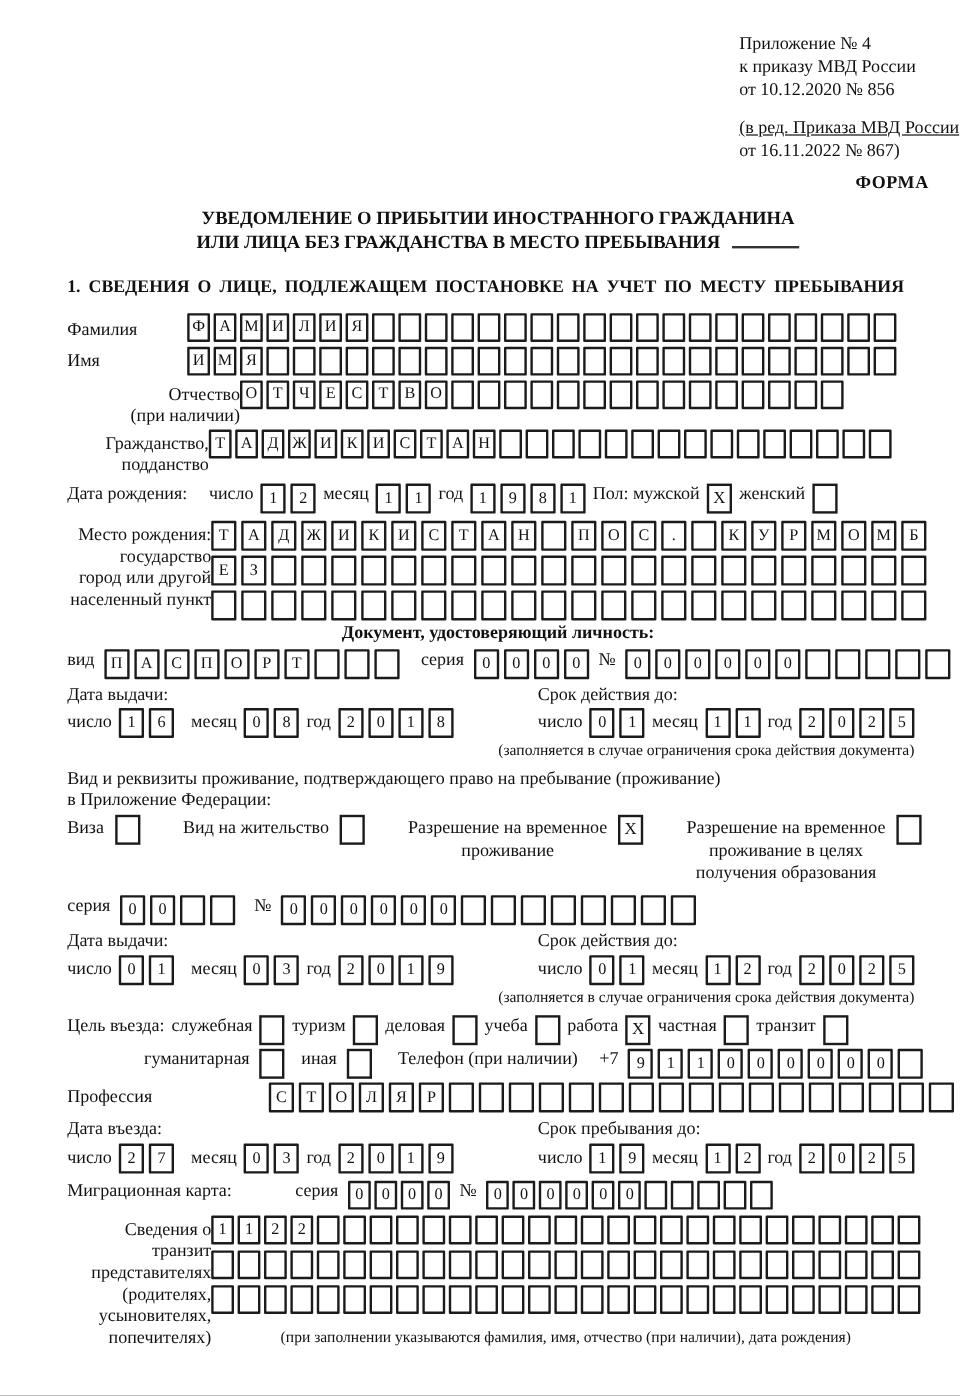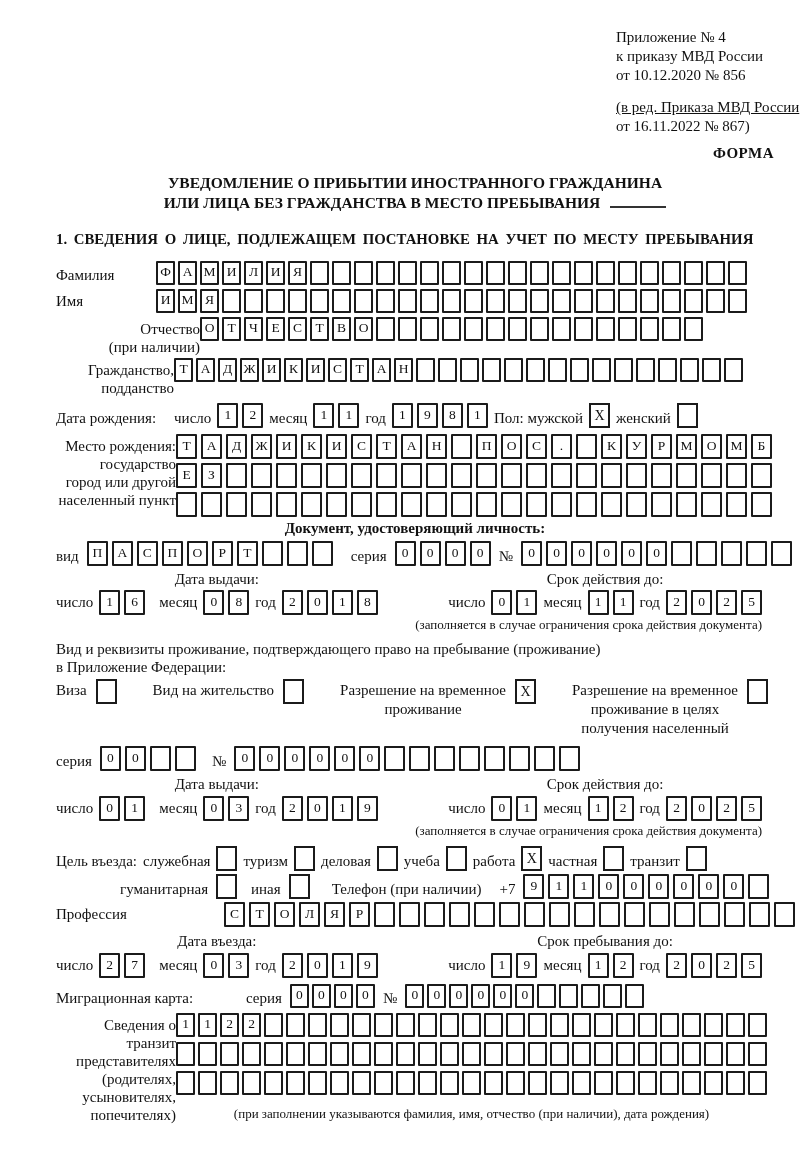--- a/index.html
+++ b/index.html
@@ -20,25 +20,25 @@
   .lbl div{line-height:18px;text-align:right;}
   .cells{display:flex;gap:3px;flex:0 0 auto;}
   .cell{
     box-sizing:border-box;width:19px;height:24px;border:2px solid #1b1b1b;border-radius:1px;
     display:flex;align-items:center;justify-content:center;font-size:13.5px;background:#fff;
   }
   .md .cell,.chk{width:21px;height:25px;}
   .md{gap:4px;}
   .stack{display:flex;flex-direction:column;gap:4px;}
   .chk{box-sizing:border-box;border:2px solid #1b1b1b;display:inline-flex;align-items:center;justify-content:center;font-size:14px;flex:0 0 auto;}
-  .inl{display:flex;align-items:flex-end;gap:7px;flex-wrap:nowrap;}
+  .inl{display:flex;align-items:flex-start;gap:7px;flex-wrap:nowrap;}
   .dochead{margin-top:2px;text-align:center;font-weight:bold;}
   .dates{display:flex;justify-content:space-between;margin-top:4px;width:706px;}
   .dgroup{display:flex;flex-direction:column;}
-  .dg-head{text-align:center;margin-bottom:2px;}
+  .dg-head{margin-bottom:2px;}
   .dg{display:flex;align-items:center;gap:6px;}
   .note{font-size:13px;text-align:right;margin-top:2px;width:706px;}
   .intro{margin-top:6px;}
   .opts{display:flex;justify-content:space-between;align-items:flex-start;margin-top:2px;width:712px;}
   .opt{display:flex;align-items:flex-start;gap:9px;}
   .opt .txt{text-align:center;line-height:19px;padding-top:2px;}
   .small-note{font-size:13px;margin-top:6px;text-align:center;}
   .nw{white-space:nowrap;}
 </style>
 </head>
@@ -415,21 +415,21 @@
       <span class="txt">
         <div>Разрешение на временное</div>
         <div>проживание</div>
       </span>
       <span class="chk">X</span>
     </div>
     <div class="opt">
       <span class="txt">
         <div>Разрешение на временное</div>
         <div>проживание в целях</div>
-        <div>получения населенный</div>
+        <div>получения образования</div>
       </span>
       <span class="chk"></span>
     </div>
   </div>
 
   <div class="frow inl" style="margin-top:8px;gap:8px;">
     <span>серия</span>
     <span class="cells md">
         <span class="cell">0</span>
         <span class="cell">0</span>

